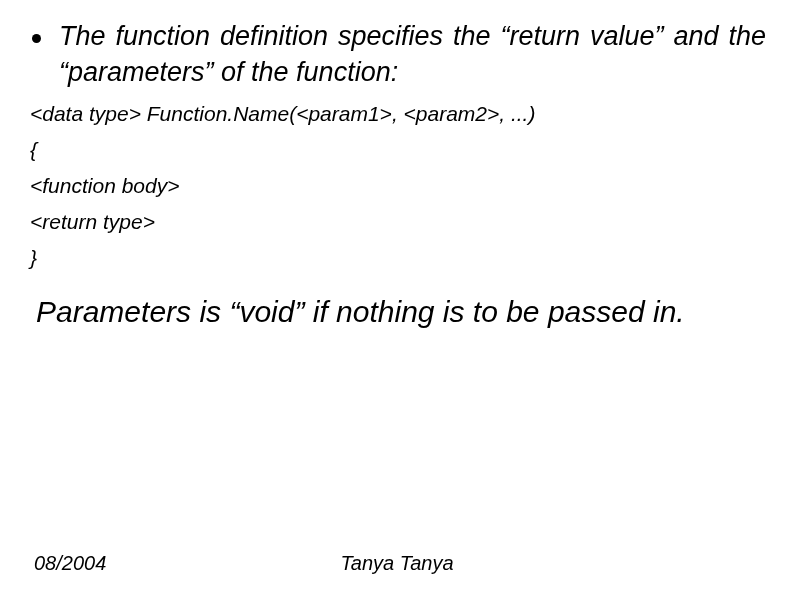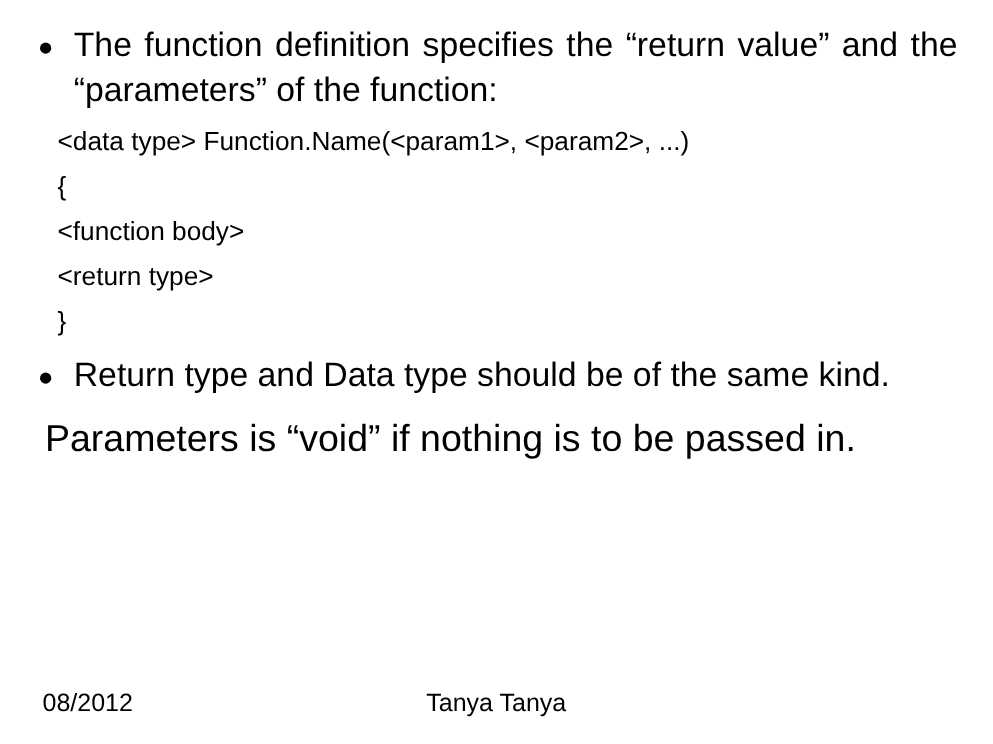--- a/index.html
+++ b/index.html
@@ -10,20 +10,21 @@
     background: #fff;
     font-family: Arial, Helvetica, sans-serif;
     color: #000;
   }
   .slide {
     position: relative;
     width: 794px;
     height: 595px;
     box-sizing: border-box;
     padding: 18px 28px 0 28px;
+    font-style: italic;
   }
   .bullet-row {
     display: flex;
     align-items: flex-start;
     margin-bottom: 4px;
   }
   .dot {
     display: inline-block;
     width: 9px;
     height: 9px;
@@ -39,21 +40,21 @@
     line-height: 36px;
     text-align: justify;
     flex: 1 1 auto;
   }
   .bullet-text.void {
     letter-spacing: -0.2px;
   }
   .code-line {
     font-size: 21px;
     line-height: 28px;
-    margin: 10px 0 2px 18px;
+    margin: 10px 0 2px 2px;
   }
   .code-line.tight {
     margin-top: 8px;
   }
   .spacer-sm { height: 2px; }
   .spacer-md { height: 8px; }
   .last-para {
     font-size: 30px;
     line-height: 36px;
     text-align: justify;
@@ -90,28 +91,24 @@
   </div>
 
   <div class="code-line">&lt;data type&gt; Function.Name(&lt;param1&gt;, &lt;param2&gt;, ...)</div>
   <div class="code-line tight">{</div>
   <div class="code-line tight">&lt;function body&gt;</div>
   <div class="code-line tight">&lt;return type&gt;</div>
   <div class="code-line tight">}</div>
 
   <div class="spacer-md"></div>
 
-  <div class="bullet-row">
-    <span class="dot"></span>
-    <span class="bullet-text">Return type and Data type should be of the same kind.</span>
-  </div>
 
   <div class="spacer-sm"></div>
 
 
   <div class="last-para">Parameters is “void” if nothing is to be passed in.</div>
 
   <div class="footer">
-    <span class="date">08/2012</span>
+    <span class="date">08/2004</span>
     <span class="center">Tanya Tanya</span>
   </div>
 
 </div>
 
 </body></html>

